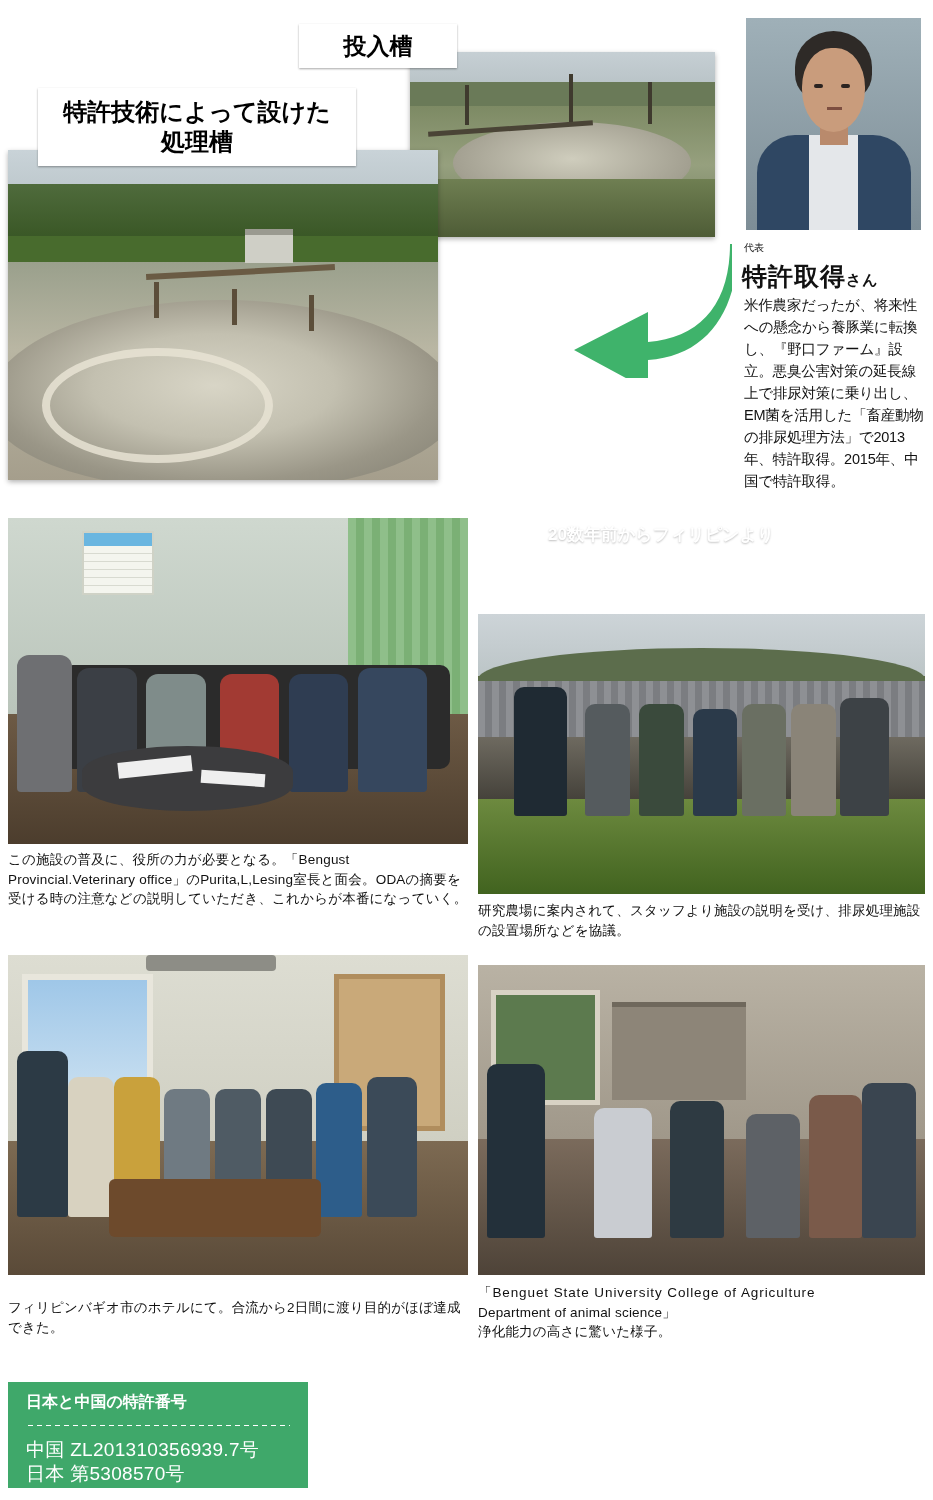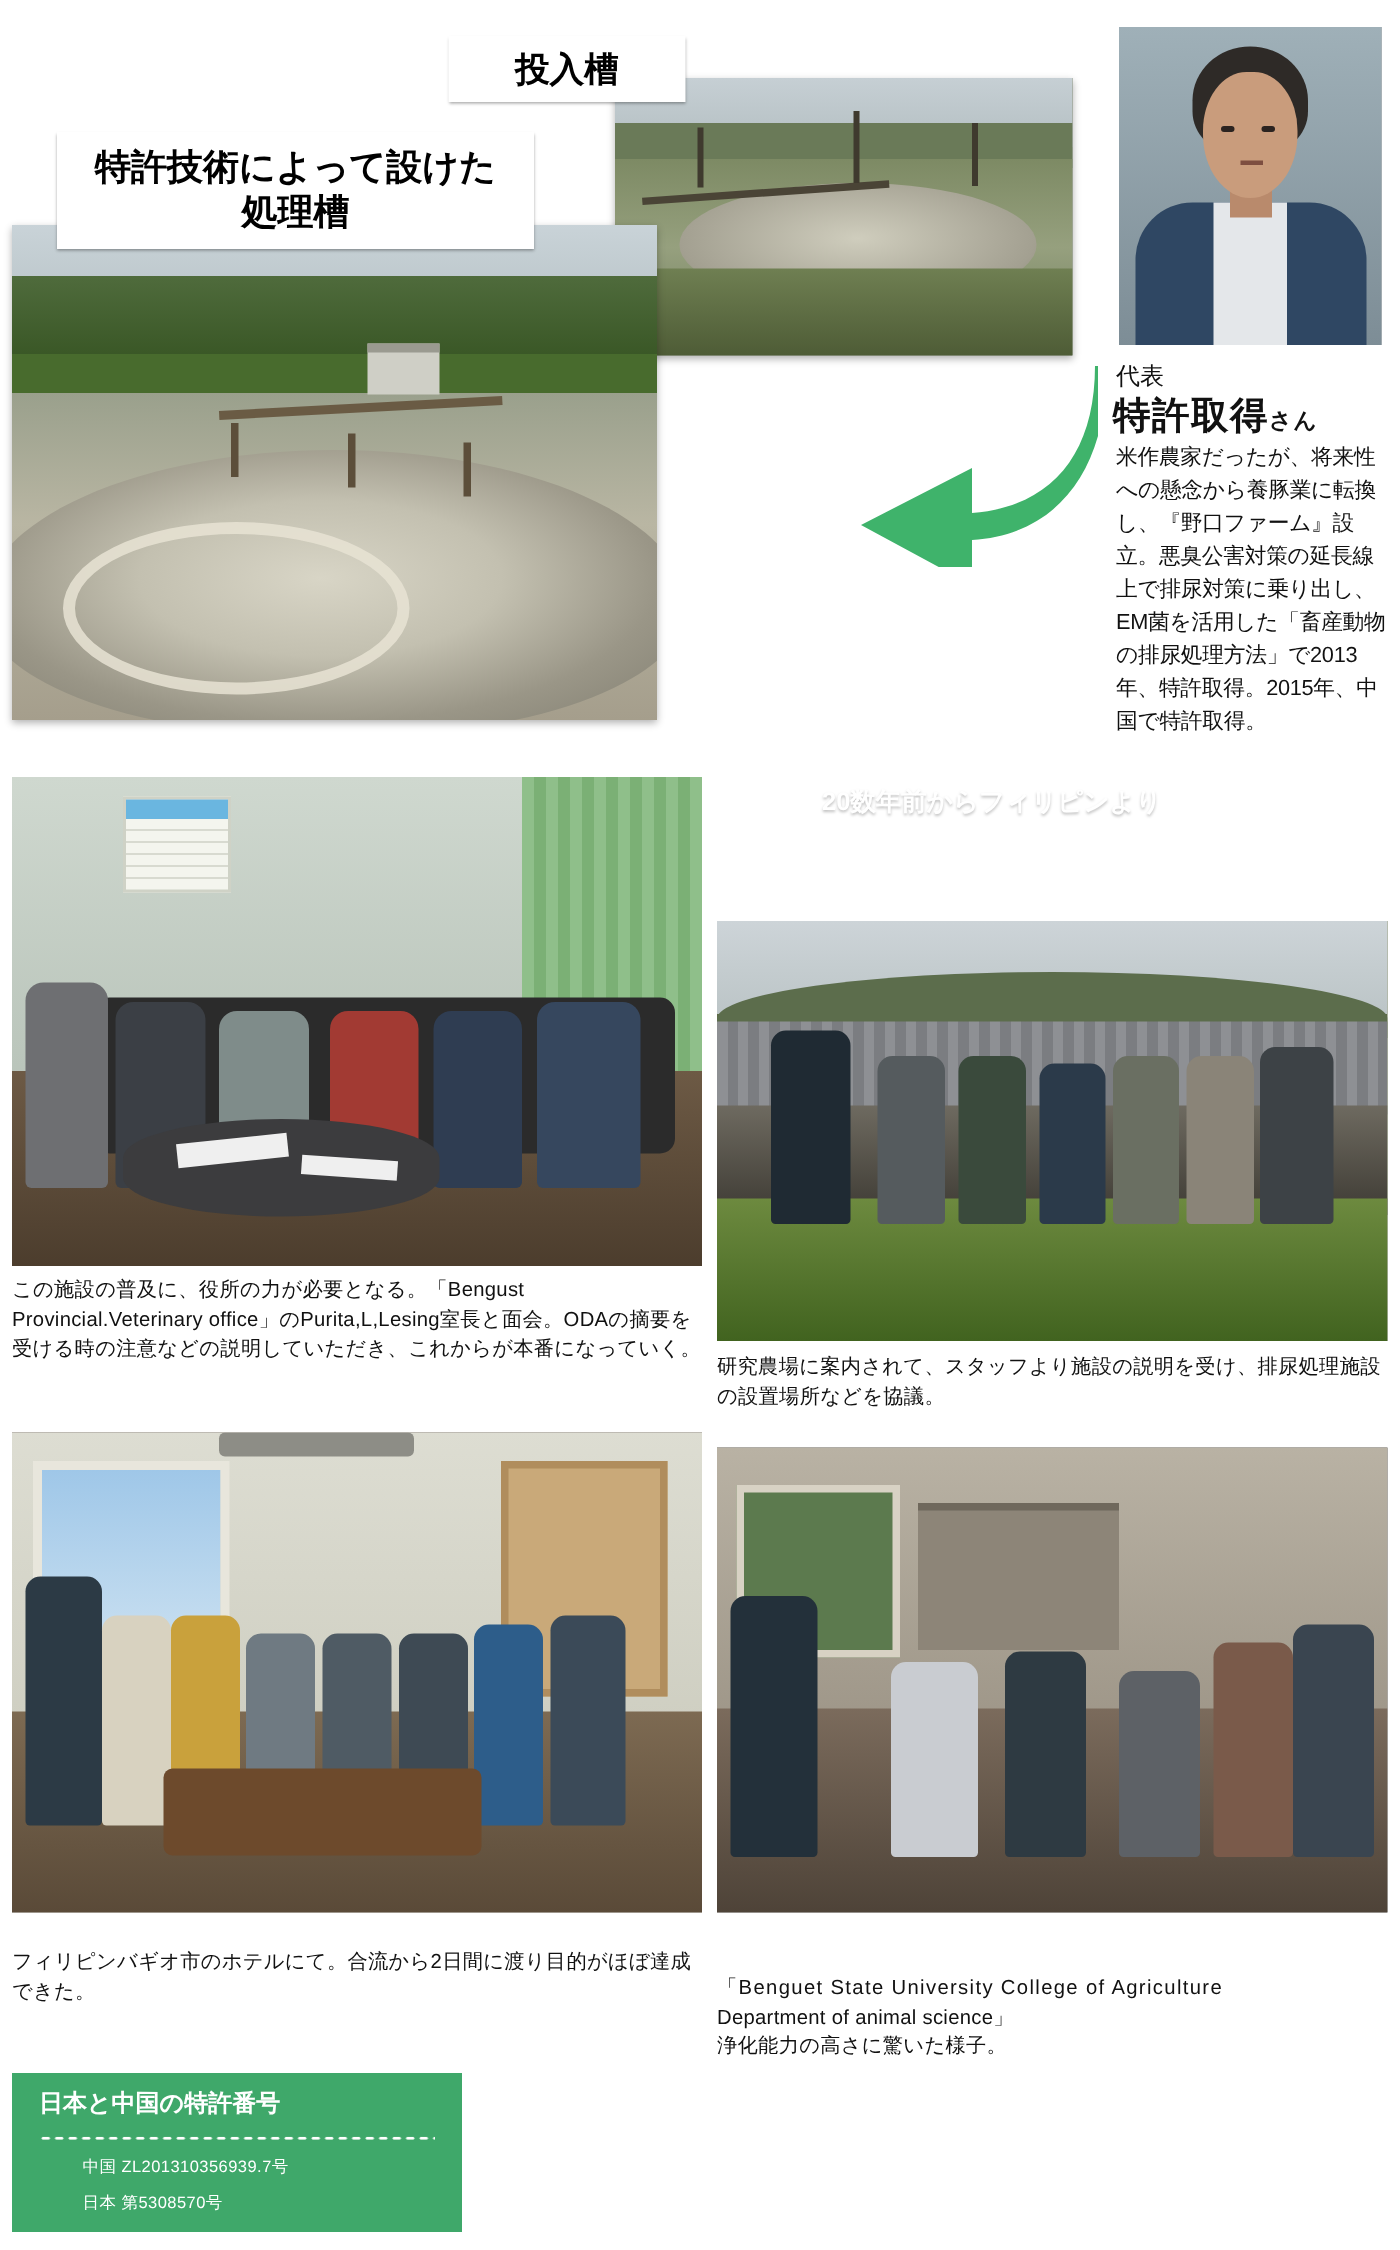--- a/index.html
+++ b/index.html
@@ -54,21 +54,21 @@
     color: #ffffff;
     font-weight: bold;
     font-size: 17px;
     line-height: 1.55;
     text-shadow: 0 1px 2px rgba(0,0,0,.25);
   }
 
   
   .prof-role {
     position: absolute;
-    font-size: 16px;
+    font-size: 10px;
     color: #111;
   }
   .prof-name {
     position: absolute;
     font-size: 25px;
     font-weight: bold;
     color: #111;
     letter-spacing: 1px;
   }
   .prof-name .san {
@@ -97,24 +97,23 @@
   }
   .patent-dots {
     position: absolute;
     height: 3px;
     background-image: radial-gradient(#ffffff 45%, transparent 46%);
     background-size: 9px 3px;
     background-repeat: repeat-x;
   }
   .patent-line {
     position: absolute;
-    font-size: 11px;
+    font-size: 19px;
     color: #fff;
     letter-spacing: .3px;
-    margin-left: 29px;
   }
 
   
   .arrow { position:absolute; }
 
   
 
   
   #p1 { left:8px; top:150px; width:430px; height:330px; background:#6d7a5c; }
   #p1 .skyband { position:absolute; left:0; right:0; top:0; height:58px;
@@ -365,21 +364,21 @@
   <div>20数年前からフィリピンより</div>
 </div>
 
 <div class="caption" style="left:8px; top:850px; width:462px;">この施設の普及に、役所の力が必要となる。「Bengust Provincial.Veterinary office」のPurita,L,Lesing室長と面会。ODAの摘要を受ける時の注意などの説明していただき、これからが本番になっていく。</div>
 
 <div class="caption" style="left:478px; top:901px; width:450px;">研究農場に案内されて、スタッフより施設の説明を受け、排尿処理施設の設置場所などを協議。</div>
 
 <div class="caption" style="left:8px; top:1282px; width:460px;margin-top:16px;">フィリピンバギオ市のホテルにて。合流から2日間に渡り目的がほぼ達成できた。</div>
 
 <div class="caption" style="left:478px; top:1283px; width:452px;">
-  <div style="letter-spacing:.9px;margin-top:32px;">「Benguet State University College of Agriculture</div>
+  <div style="letter-spacing:.9px;">「Benguet State University College of Agriculture</div>
   <div>Department of animal science」</div>
   <div>浄化能力の高さに驚いた様子。</div>
 </div>
 
 <div class="patent-box" style="left:8px; top:1382px; width:300px; height:106px;"></div>
 
 <div class="patent-title" style="left:26px; top:1392px;text-align:right;">日本と中国の特許番号</div>
 
 <div class="patent-dots" style="left:26px; top:1424px; width:264px;"></div>
 

